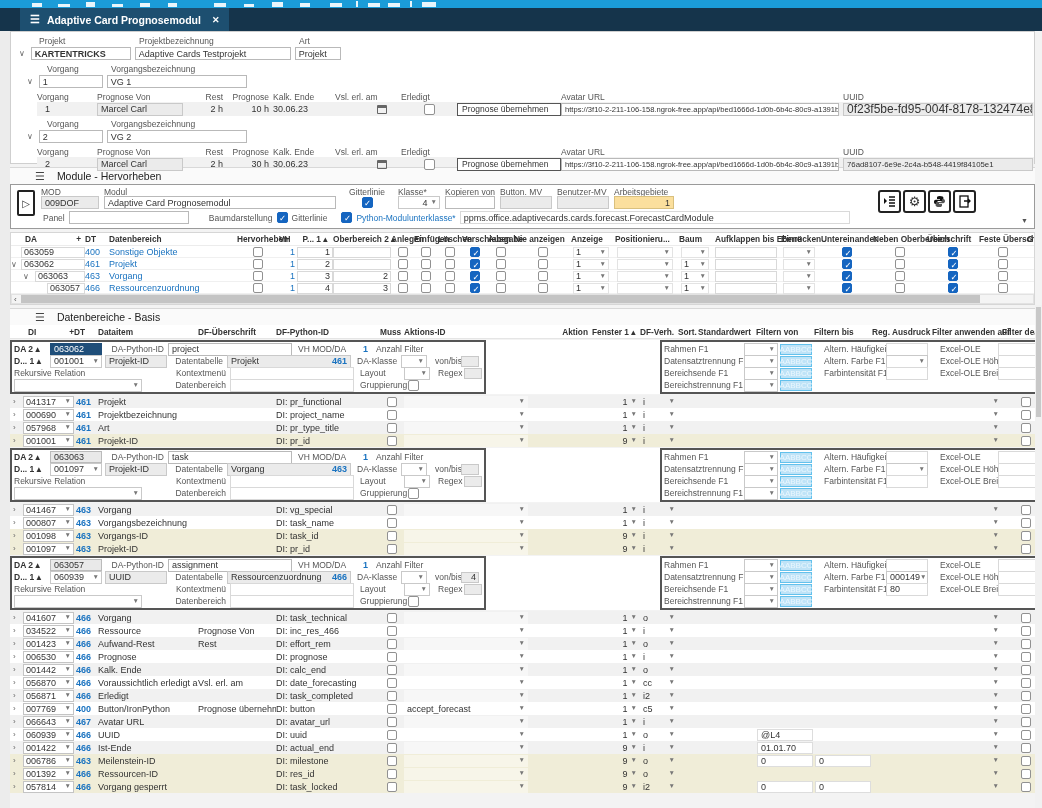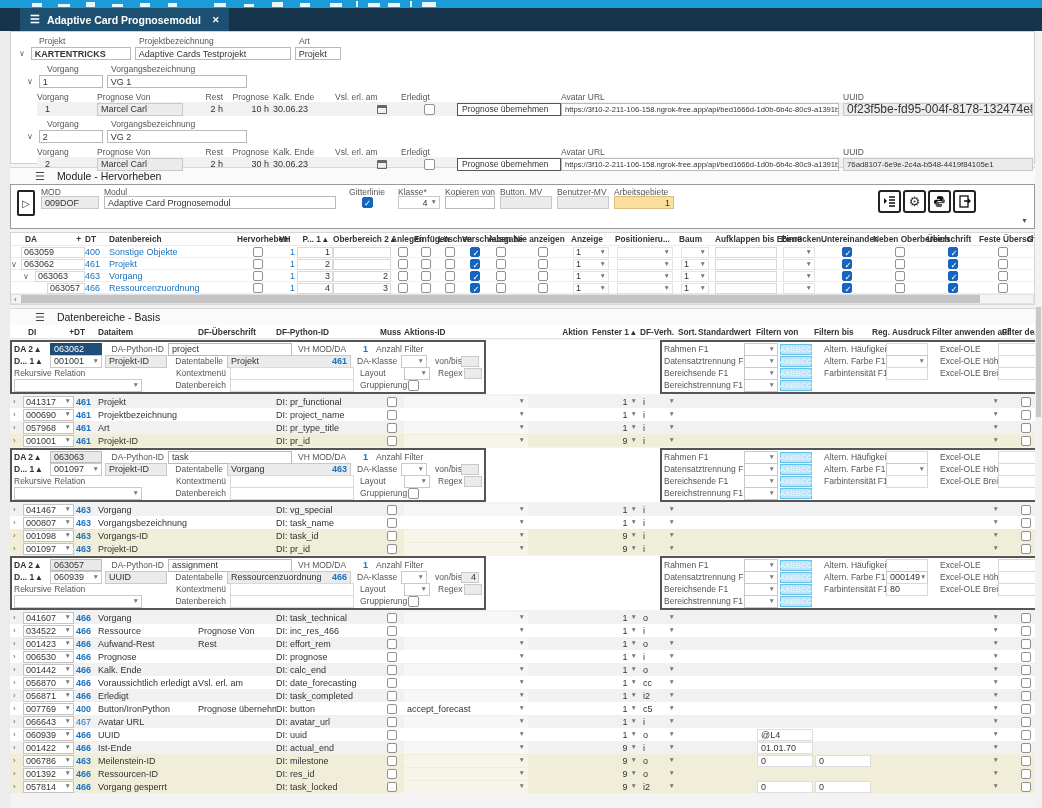--- a/index.html
+++ b/index.html
@@ -283,20 +283,30 @@
             <path d="M6.5 12c2 0 2.5-.8 2.5-1.8V9h-3v-.7h4.2c1.1 0 1.8-.9 1.8-2.2 0-1.3-.7-2.2-1.8-2.2h-1.1v1.4c0 1-.9 1.7-1.9 1.7h-3c-.9 0-1.6.7-1.6 1.6v1.6c0 1 .9 1.8 3.9 1.8z" fill="#555"></path>
           </svg>
       </div>
       <div class="iconbtn">
         <svg width="13" height="13" viewBox="0 0 13 13">
             <rect x="2" y="1" width="8" height="11" fill="none" stroke="#111" stroke-width="1.3"></rect>
             <path d="M6 6h6M10 4l2 2-2 2" stroke="#111" stroke-width="1.3" fill="none"></path>
           </svg>
       </div>
     </div>
+    <div class="modrow2">
+      <span class="lbl">Panel</span>
+      <span class="inp" style="width:120px"></span>
+      <span class="lbl" style="margin-left:16px">Baumdarstellung</span>
+      <span class="cb" data-on="true"></span>
+      <span class="lbl">Gitterlinie</span>
+      <span class="cb" style="margin-left:10px" data-on="true"></span>
+      <span class="lbl" style="color:#1a73c0">Python-Modulunterklasse*</span>
+      <span class="inp" style="width:390px;border-color:#d9d9d9">ppms.office.adaptivecards.cards.forecast.ForecastCardModule</span>
+    </div>
     <span class="modddch">▼</span>
   </div>
 
   <div class="mgwrap">
     <div class="mgrow mgh">
       <span class="hc" style="display:flex;justify-content:space-between;padding:0 4px 0 14px">
           <span>DA</span>
           <span>+</span>
         </span>
       <span class="hc">DT</span>
@@ -1530,21 +1540,21 @@
             <span class="cb" style="width:10px;height:10px" data-on="false"></span>
           </span>
           </div>
 
           <div class="brow" data-tone="g">
             <span class="exp" style="padding-left:3px">›</span>
             <span class="bdi">
             <span>066643</span>
             <span class="ch">▼</span>
           </span>
-            <span class="blue" style="font-weight:normal;padding-left:2px">467</span>
+            <span class="blue" style="font-weight:bold;padding-left:2px">467</span>
             <span class="nowrap">Avatar URL</span>
             <span class="nowrap"></span>
             <span class="nowrap">DI: avatar_url</span>
             <span class="cbc">
             <span class="cb" style="width:10px;height:10px" data-on="false"></span>
           </span>
             <span class="bdd" style="background:rgba(255,255,255,.45)">
             <span></span>
             <span class="ch">▼</span>
           </span>

